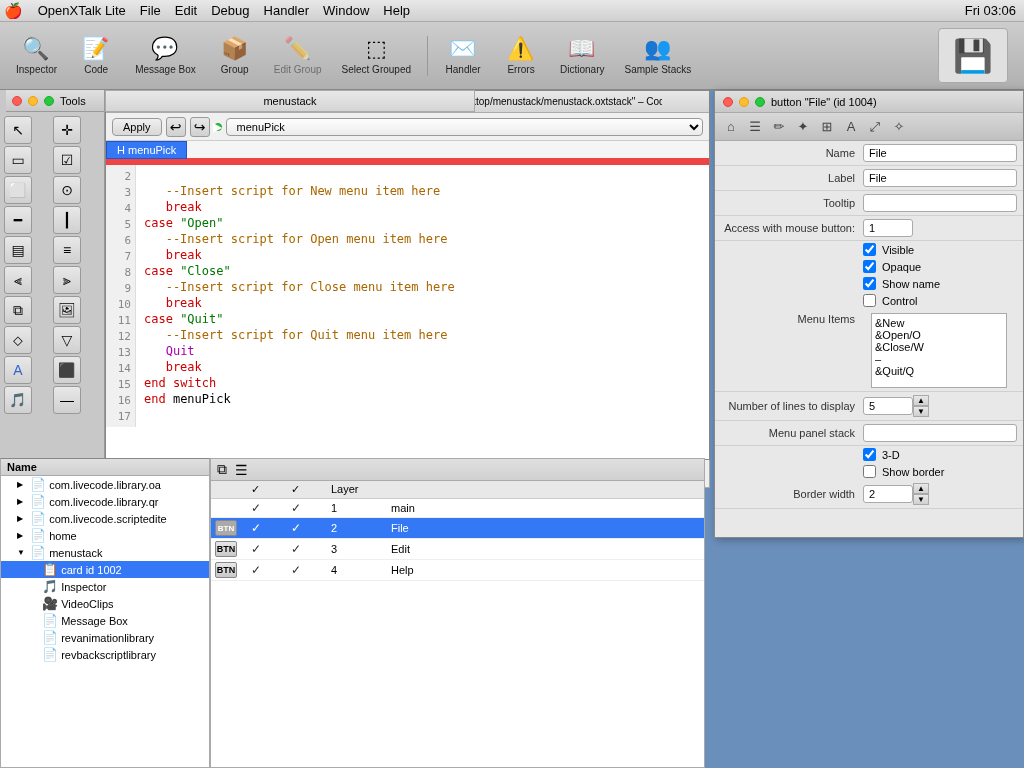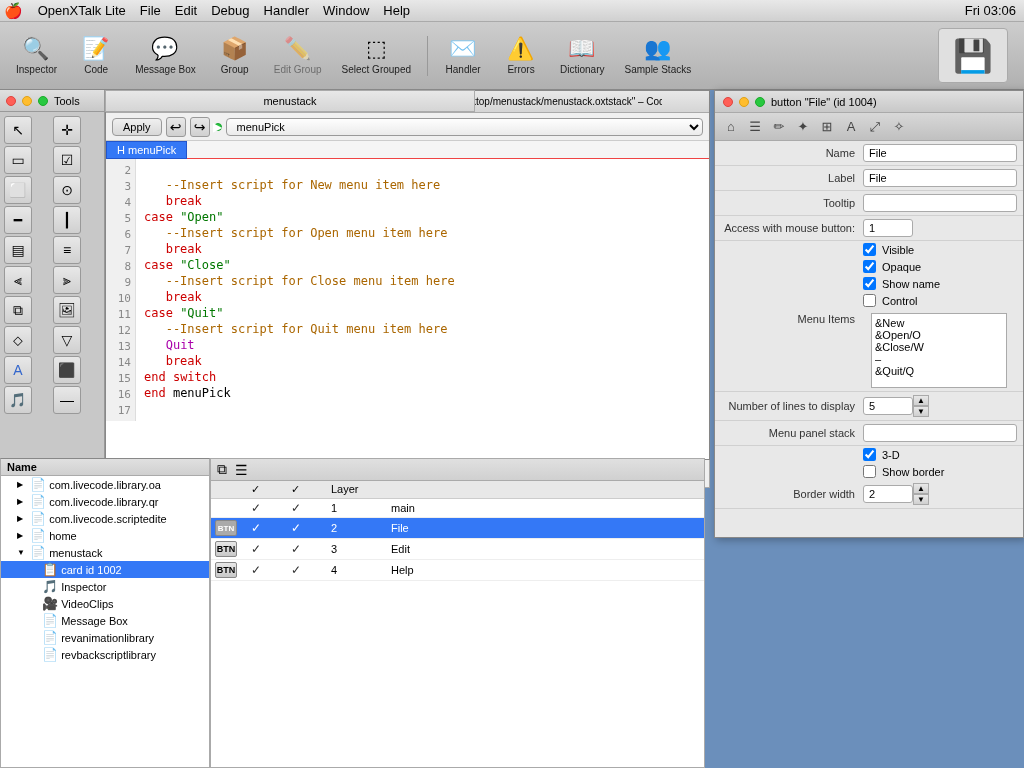--- a/index.html
+++ b/index.html
@@ -59,20 +59,21 @@
     }
     .tools-header {
       background: linear-gradient(to bottom, #e0e0e0, #c8c8c8);
       border-bottom: 1px solid #999;
       padding: 3px 6px;
       font-size: 11px;
       display: flex;
       align-items: center;
       gap: 6px;
       height: 22px;
+      margin-left: 6px;
     }
     .traffic-light { width: 10px; height: 10px; border-radius: 50%; display: inline-block; }
     .tl-red { background: #ff5f57; border: 1px solid #e0443e; }
     .tl-yellow { background: #ffbd2e; border: 1px solid #e0a116; }
     .tl-green { background: #28c840; border: 1px solid #1aab29; }
 
     .tool-rows {
       flex: 1;
       padding: 4px;
       display: grid;
@@ -251,21 +252,21 @@
     .handler-select {
       flex: 1;
       background: linear-gradient(to bottom, #fefefe, #ebebeb);
       border: 1px solid #999;
       border-radius: 4px;
       padding: 1px 6px;
       font-size: 11px;
     }
     .script-nav {
       display: flex;
-      border-bottom: 1px solid #ef4444;
+      border-bottom: 7px solid #ef4444;
       background: #f5f5f5;
       align-items: center;
     }
     .script-tab {
       padding: 2px 12px;
       border-right: 1px solid #ccc;
       font-size: 11px;
       cursor: pointer;
       background: white;
       border-bottom: none;

